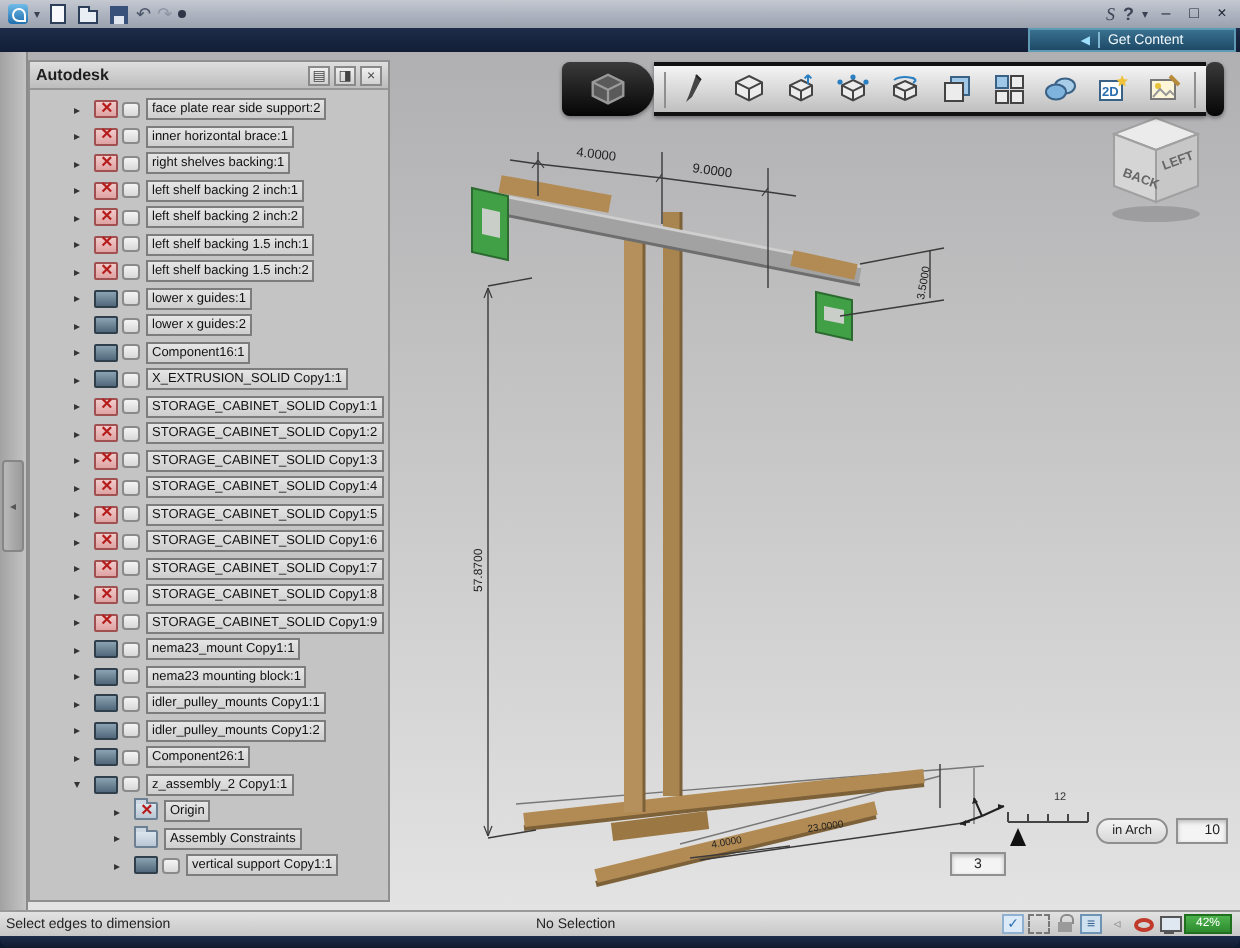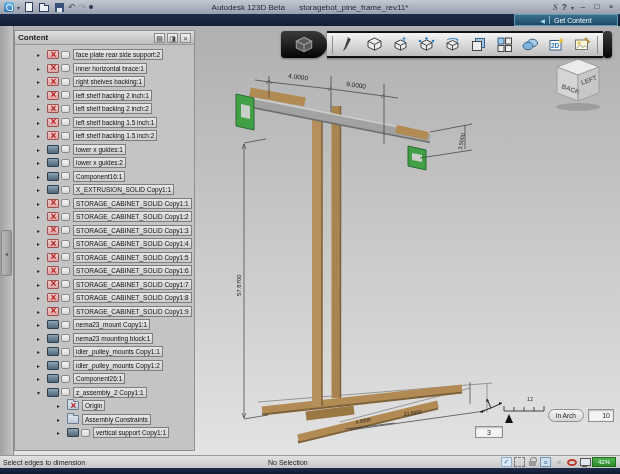--- a/index.html
+++ b/index.html
@@ -138,24 +138,20 @@
       <span class="tb-ic">
           <span class="ic-folder"></span>
         </span>
       <span class="tb-ic">
           <span class="ic-save"></span>
         </span>
       <span class="arr">↶</span>
       <span class="arr dim">↷</span>
       <span class="dot"></span>
     </div>
-    <div class="tb-title">
-      <span>Autodesk 123D Beta</span>
-      <span>storagebot_pine_frame_rev11*</span>
-    </div>
     <div class="tb-right">
       <span class="sync">S</span>
       <span class="help">?</span>
       <span class="caret">▾</span>
       <span class="wc">–</span>
       <span class="wc">□</span>
       <span class="wc">×</span>
     </div>
   </div>
 
@@ -325,21 +321,21 @@
       <ellipse cx="30" cy="54" rx="22" ry="4" fill="rgba(0,0,0,0.15)"></ellipse>
       <polygon points="30,6 51,14 30,22 9,14" fill="#ebebeb" stroke="#a0a0a0"></polygon>
       <polygon points="9,14 30,22 30,48 9,40" fill="#d5d5d5" stroke="#a0a0a0"></polygon>
       <polygon points="30,22 51,14 51,40 30,48" fill="#c7c7c7" stroke="#a0a0a0"></polygon>
       <text x="13" y="35" transform="rotate(20 13 35)" font-size="6.5" font-weight="bold" fill="#666">BACK</text>
       <text x="34" y="32" transform="rotate(-20 34 32)" font-size="6.5" font-weight="bold" fill="#666">LEFT</text>
     </svg>
 
     <div class="panel">
       <div class="panel-head">
-        <span class="panel-title">Content</span>
+        <span class="panel-title">Autodesk</span>
         <span class="ph-icons">
           <span class="ph-ic">▤</span>
           <span class="ph-ic">◨</span>
           <span class="ph-ic">×</span>
         </span>
       </div>
       <div class="tree">
 
           <div class="trow i0">
             <span class="exp collapsed"></span>

